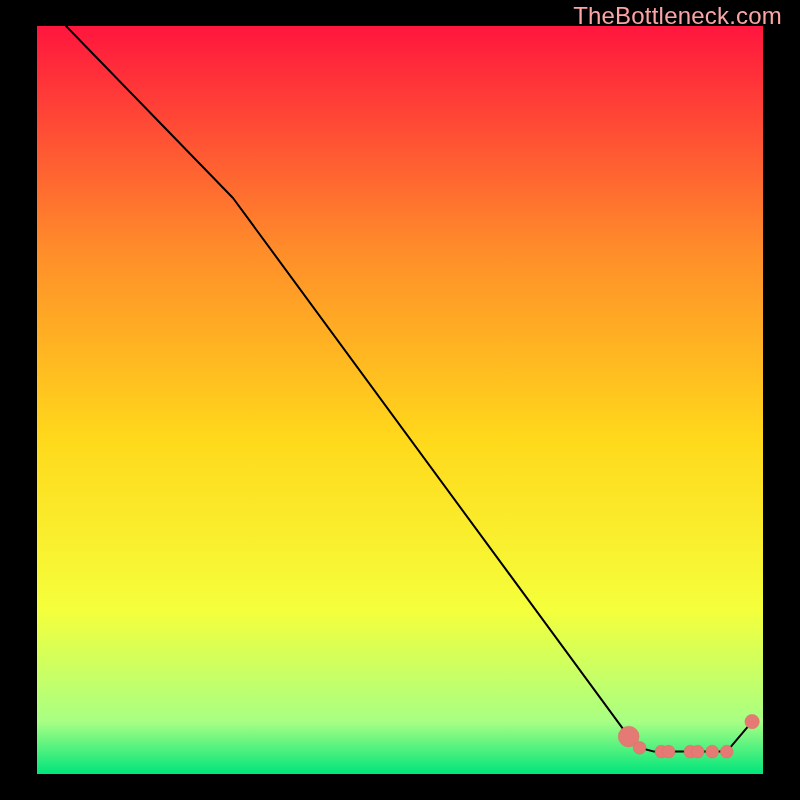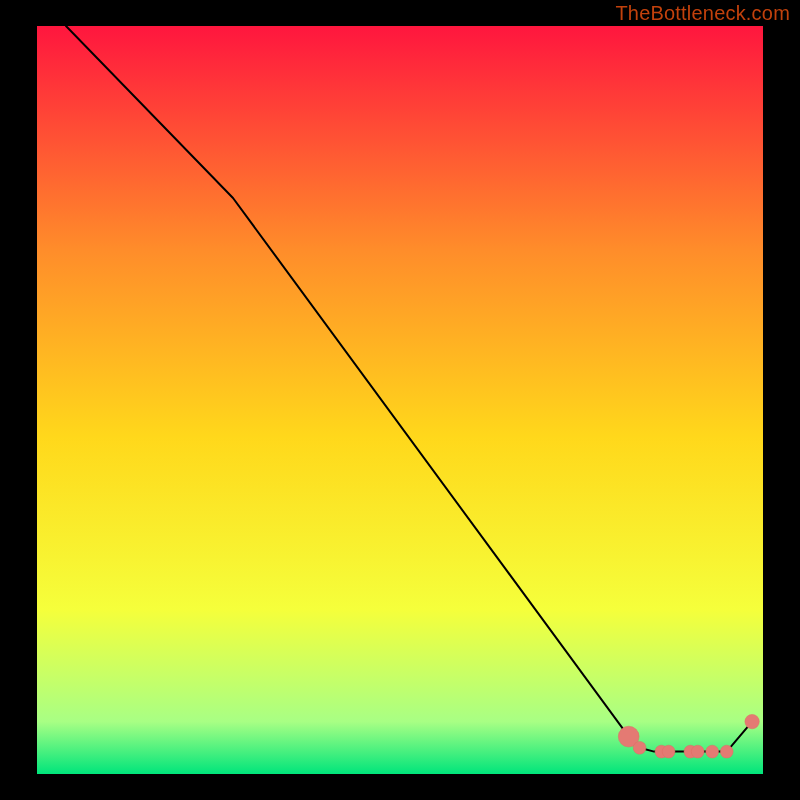--- a/index.html
+++ b/index.html
@@ -13,23 +13,23 @@
   }
   .frame {
     position: relative;
     width: 800px;
     height: 800px;
     background: #000;
   }
   .watermark {
     position: absolute;
     top: 2px;
-    right: 10px;
-    color: #c2410c;
-    font-size: 20px;
+    right: 18px;
+    color: #fca5a5;
+    font-size: 24px;
     font-weight: 500;
     letter-spacing: 0.2px;
     z-index: 5;
   }
   .plot-area {
     position: absolute;
     left: 37px;
     top: 26px;
     width: 726px;
     height: 748px;

